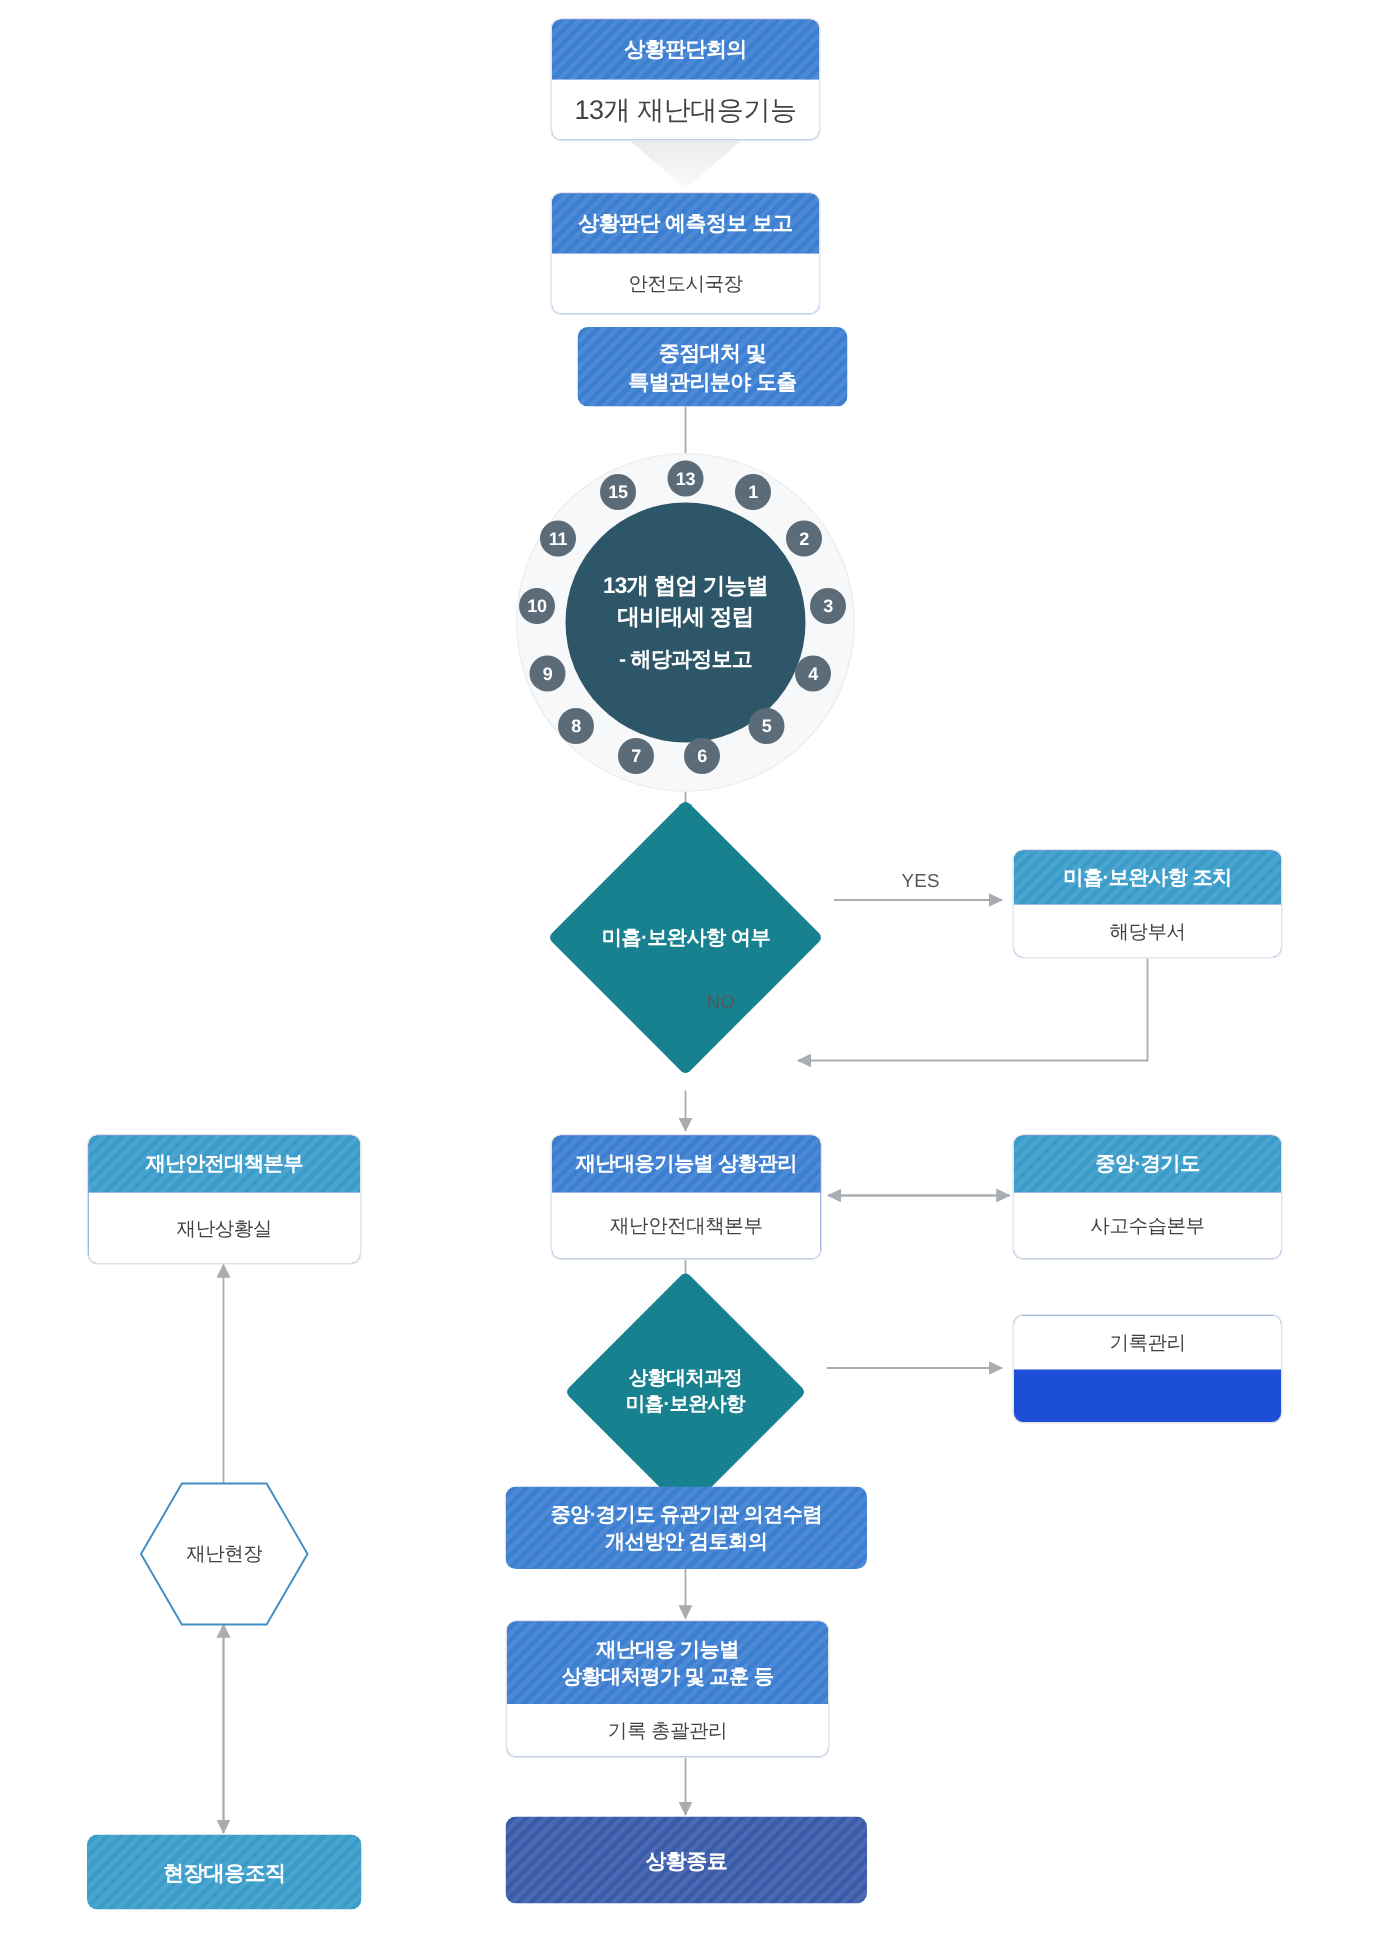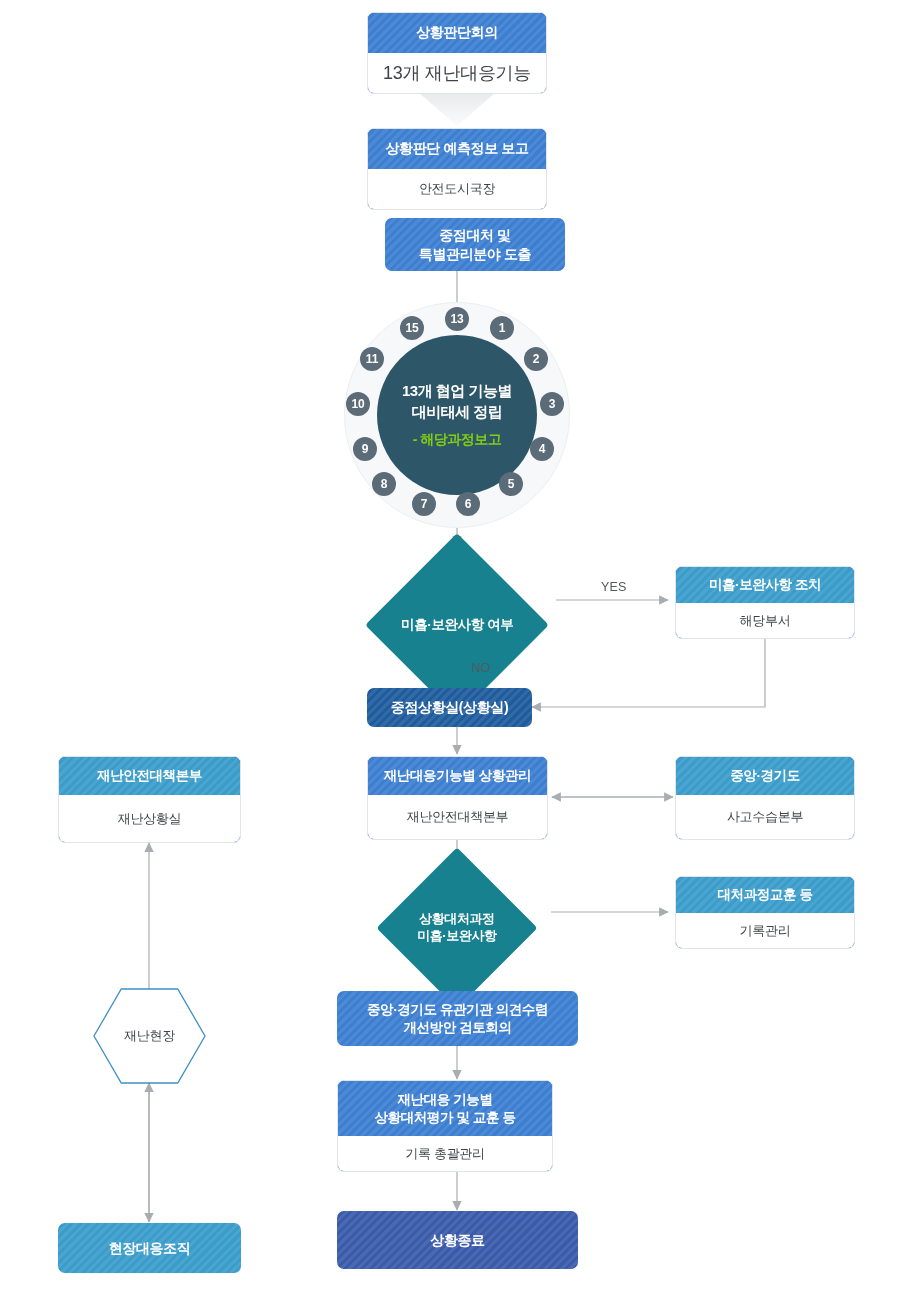--- a/index.html
+++ b/index.html
@@ -86,21 +86,21 @@
     background: #2d5668;
     display: flex; flex-direction: column;
     align-items: center; justify-content: center;
     text-align: center;
   }
   .wheel-core .line1 {
     color: #ffffff; font-weight: bold; font-size: 15px;
     line-height: 1.35; letter-spacing: -0.5px; white-space: pre-line;
   }
   .wheel-core .line2 {
-    color: #84cc16; font-weight: bold; font-size: 14px;
+    color: #ffffff; font-weight: bold; font-size: 14px;
     margin-top: 9px; letter-spacing: -0.5px;
   }
   .num {
     position: absolute; width: 24px; height: 24px;
     border-radius: 50%;
     background: #5b6b78;
     color: #ffffff; font-size: 12px; font-weight: bold;
     display: flex; align-items: center; justify-content: center;
     letter-spacing: -0.2px;
   }
@@ -223,23 +223,20 @@
   <div class="elabel" style="left:601px; top:580px;">YES</div>
   <div class="elabel" style="left:471px; top:661px;">NO</div>
 
   <div class="node" style="left:675px; top:566px; width:180px; height:73px;">
     <div class="card" style="width:180px;height:73px;">
       <div class="hdr lblue" style="height:36px;font-size:13.5px;">미흡·보완사항 조치</div>
       <div class="body" style="height:36px;font-size:13px;">해당부서</div>
     </div>
   </div>
 
-  <div class="node" style="left:367px; top:688px; width:165px; height:39px;">
-    <div class="bar navy" style="width:165px;height:39px;font-size:14px;">중점상황실(상황실)</div>
-  </div>
 
   <div class="node" style="left:58px; top:756px; width:183px; height:87px;">
     <div class="card" style="width:183px;height:87px;">
       <div class="hdr lblue" style="height:38px;font-size:13.5px;">재난안전대책본부</div>
       <div class="body" style="height:48px;font-size:13px;">재난상황실</div>
     </div>
   </div>
 
   <div class="node" style="left:367px; top:756px; width:181px; height:84px;">
     <div class="card" style="width:181px;height:84px;">
@@ -255,21 +252,20 @@
     </div>
   </div>
 
   <div class="diamond" style="left:400px; top:871px; width:114px; height:114px; transform:rotate(45deg); border-radius:4px;">
     <div class="dtext" style="font-size:13px;">상황대처과정
 미흡·보완사항</div>
   </div>
 
   <div class="node" style="left:675px; top:876px; width:180px; height:73px;">
     <div class="card" style="width:180px;height:73px;">
-      <div class="hdr lblue" style="height:36px;font-size:13.5px;">대처과정교훈 등</div>
       <div class="body" style="height:36px;font-size:13px;">기록관리</div>
     </div>
   </div>
 
   <div class="node" style="left:337px; top:991px; width:241px; height:55px;">
     <div class="bar blue" style="width:241px;height:55px;font-size:13.5px;white-space:pre-line;">중앙·경기도 유관기관 의견수렴
 개선방안 검토회의</div>
   </div>
 
   <div class="node" style="left:337px; top:1080px; width:241px; height:92px;">

